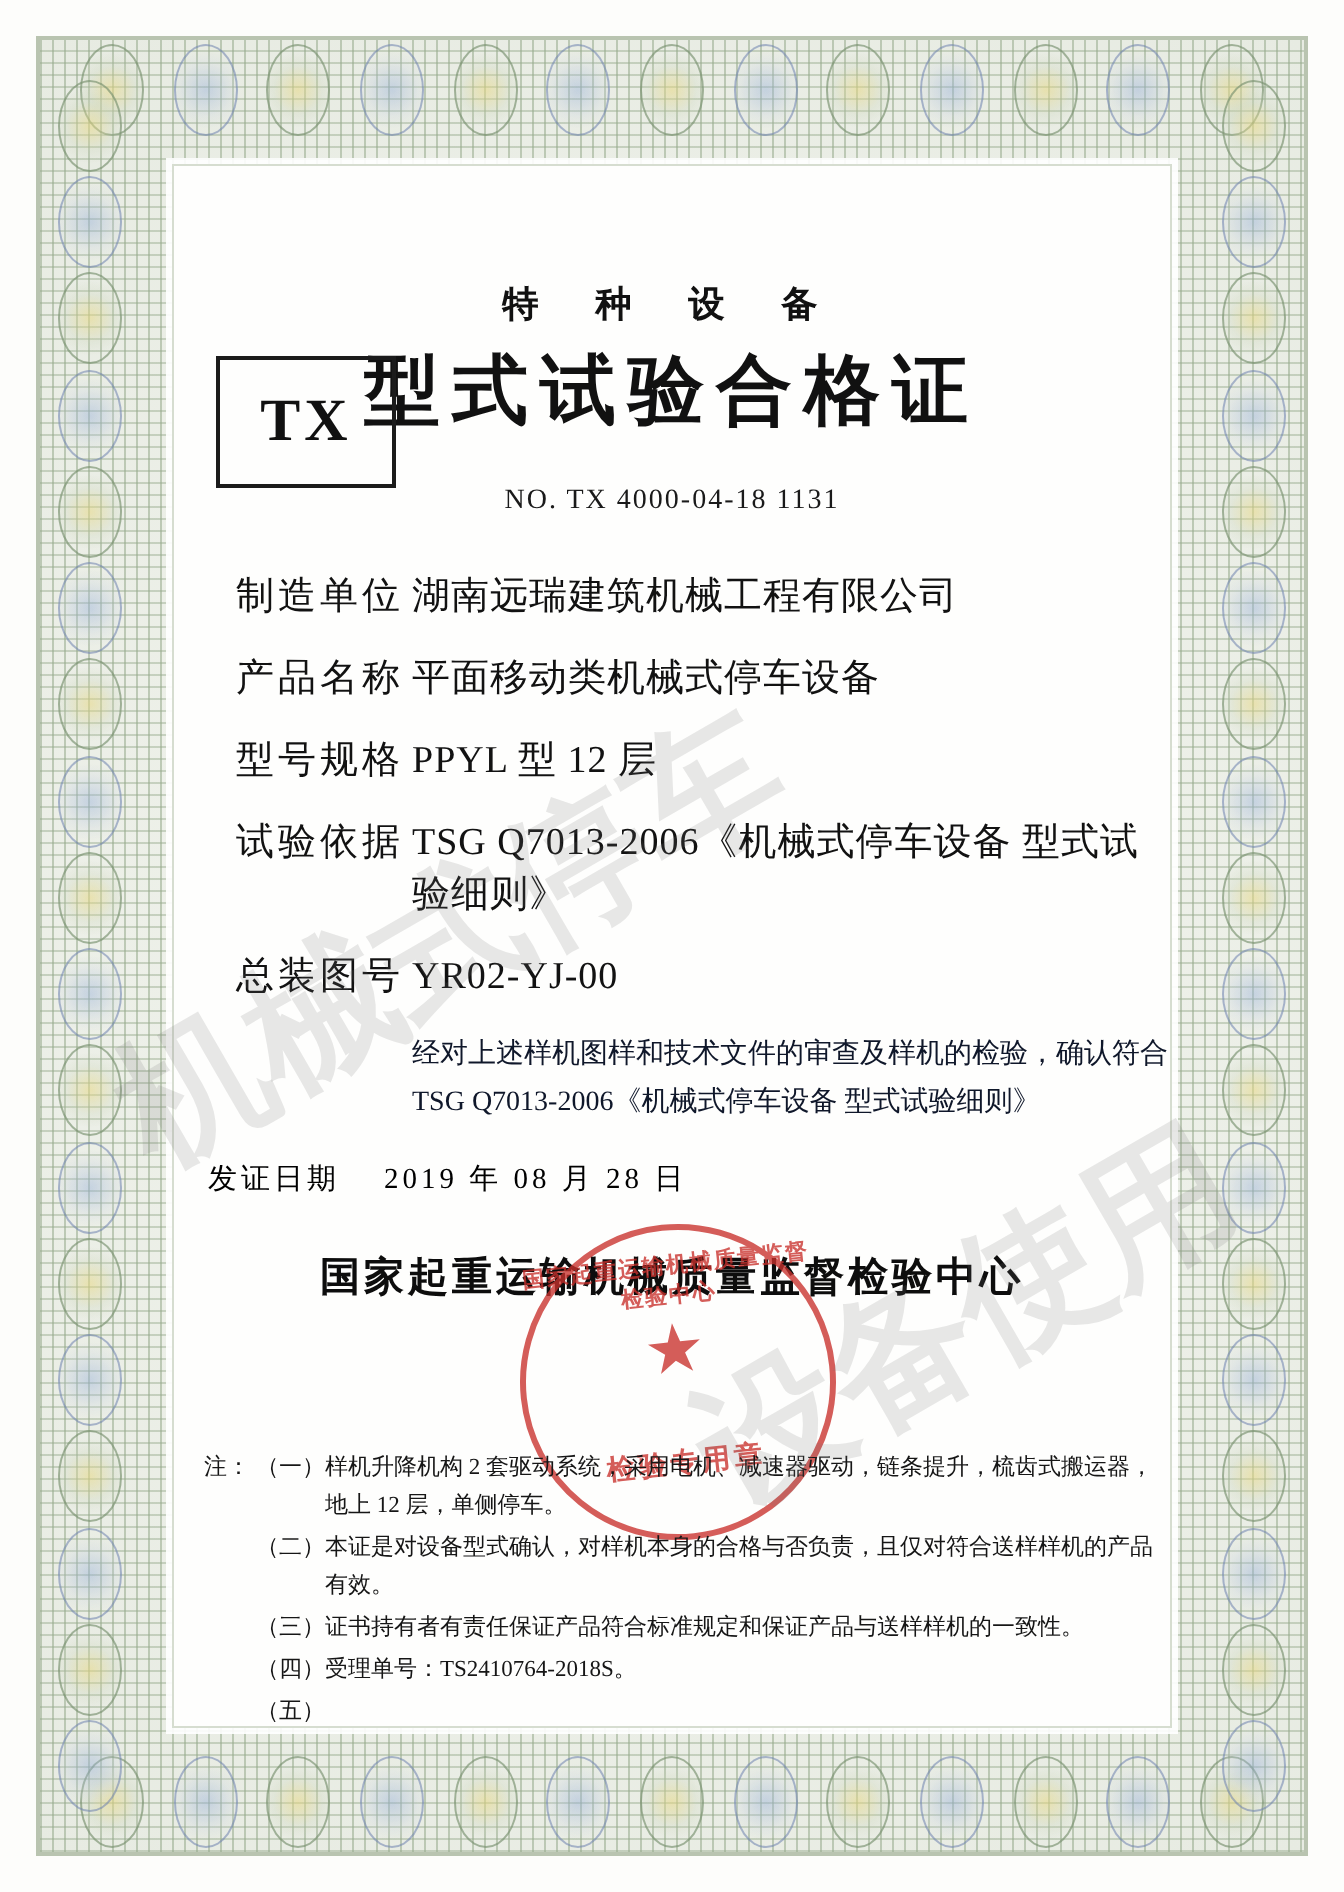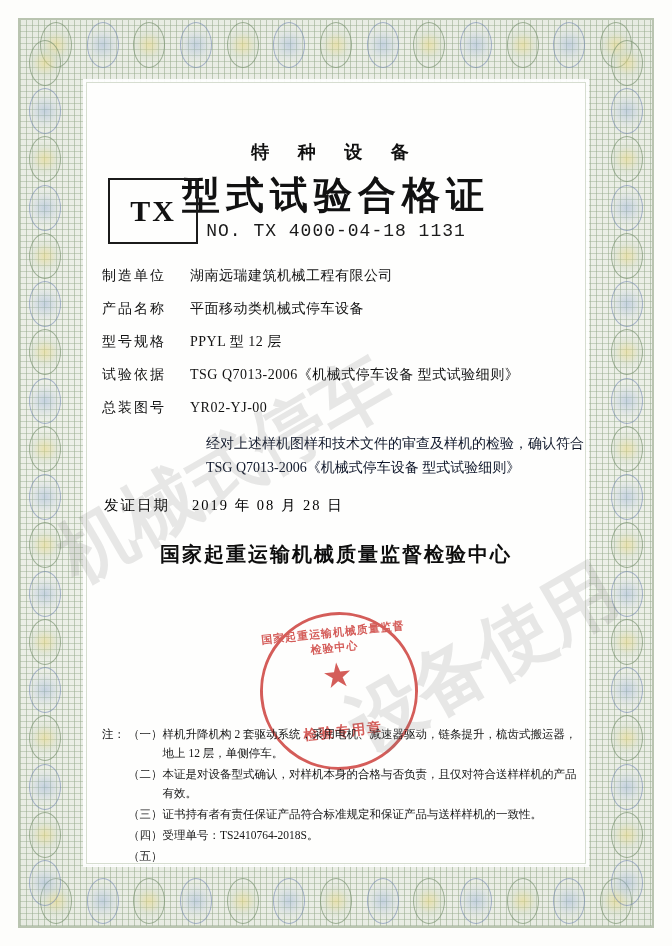--- a/index.html
+++ b/index.html
@@ -72,25 +72,25 @@
   }
   .title-1{
     font-size:18px;letter-spacing:12px;color:#111;font-weight:700;
     font-family:"Liberation Serif", serif;
   }
   .title-2{
     font-size:38px;letter-spacing:6px;color:#111;font-weight:700;margin-top:6px;
     font-family:"Liberation Serif", serif;
   }
   .cert-no{
-    text-align:center;font-size:18px;color:#1a1a1a;letter-spacing:1px;font-family:Liberation Mono, monospace;
+    text-align:center;margin-top:22px;font-size:14px;color:#1a1a1a;letter-spacing:1px;
   }
 
   .fields{
-    margin-top:26px;padding-left:14px;font-size:14px;color:#121212;
+    margin-top:26px;padding-left:30px;font-size:19px;color:#121212;
   }
   .field-row{
     display:flex;align-items:baseline;margin-bottom:15px;
   }
   .field-label{
     width:88px;flex:0 0 88px;letter-spacing:2px;
   }
   .field-value{
     flex:1;letter-spacing:.5px;
   }

